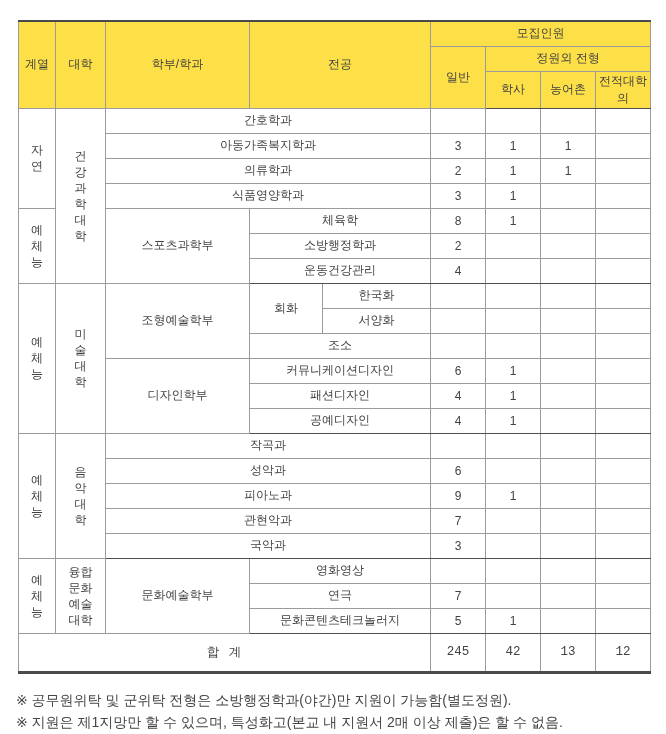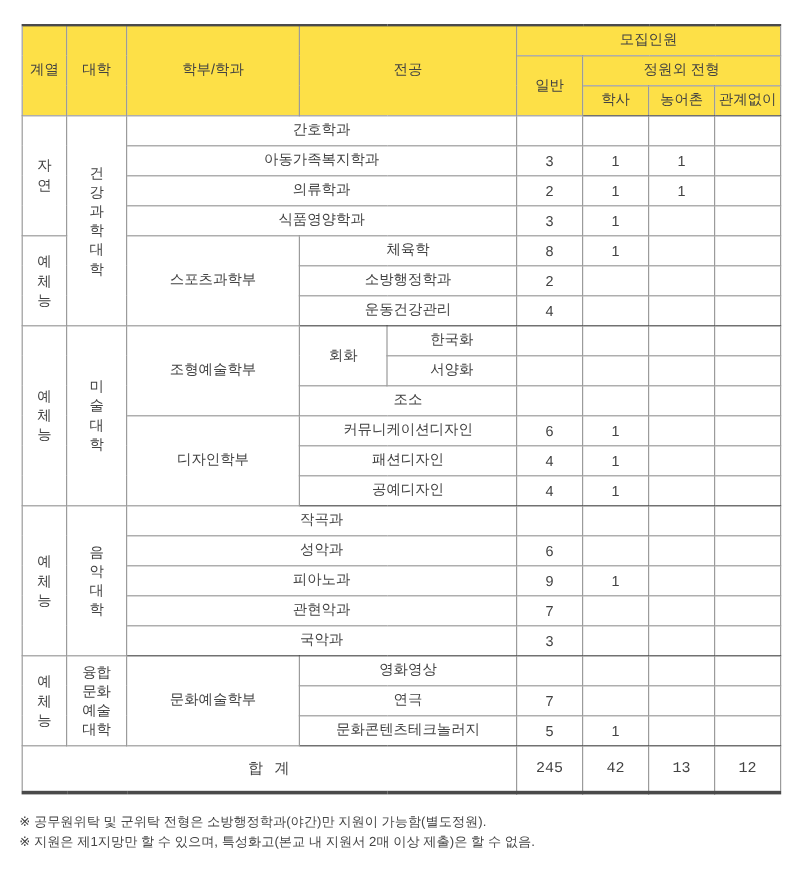--- a/index.html
+++ b/index.html
@@ -36,21 +36,21 @@
   thead tr{height:25px;}
   tr.total-row{height:39px;}
   td.vstack{white-space:pre-line;line-height:16px;padding:2px 0;}
   td.l{text-align:left;padding-left:9px;}
   td.dept{text-align:center;}
   tr.sec-end td{border-bottom-color:#4f4f4f;}
   tr.total-row td{border-top:1px solid #4f4f4f;font-size:12.5px;font-family:Liberation Mono, monospace;}
   td.total-label{letter-spacing:1px;}
   .footnotes{
     margin:15px 0 0 16px;
-    font-size:11px;
+    font-size:14px;
     line-height:1.62;
     color:#454545;
   }
   .footnotes .fn{white-space:nowrap;}
 </style>
 </head>
 <body>
 
 <div class="sheet">
 
@@ -75,21 +75,21 @@
       <th rowspan="3" colspan="2">전공</th>
       <th colspan="4">모집인원</th>
     </tr>
     <tr>
       <th rowspan="2">일반</th>
       <th colspan="3">정원외 전형</th>
     </tr>
     <tr class="h-last">
       <th>학사</th>
       <th>농어촌</th>
-      <th>관계없이</th>
+      <th>전적대학의</th>
     </tr>
   </thead>
 
   <tbody>
 
     <tr>
       <td rowspan="4" class="vstack">자
 연</td>
       <td rowspan="7" class="vstack">건
 강

